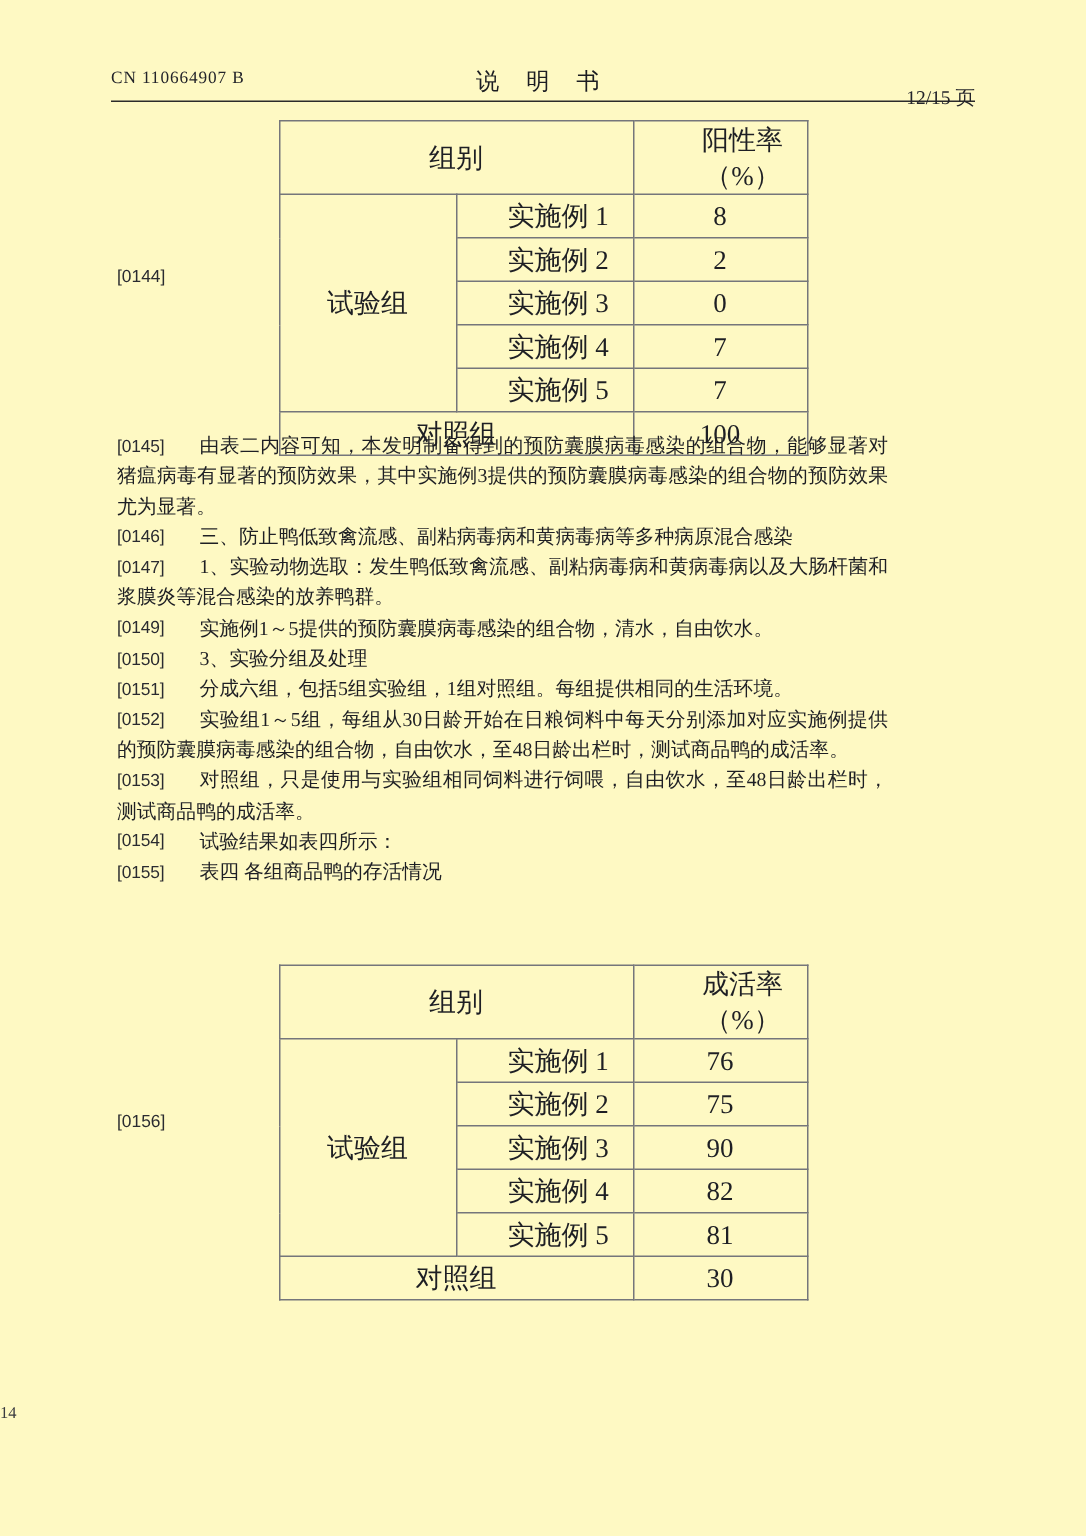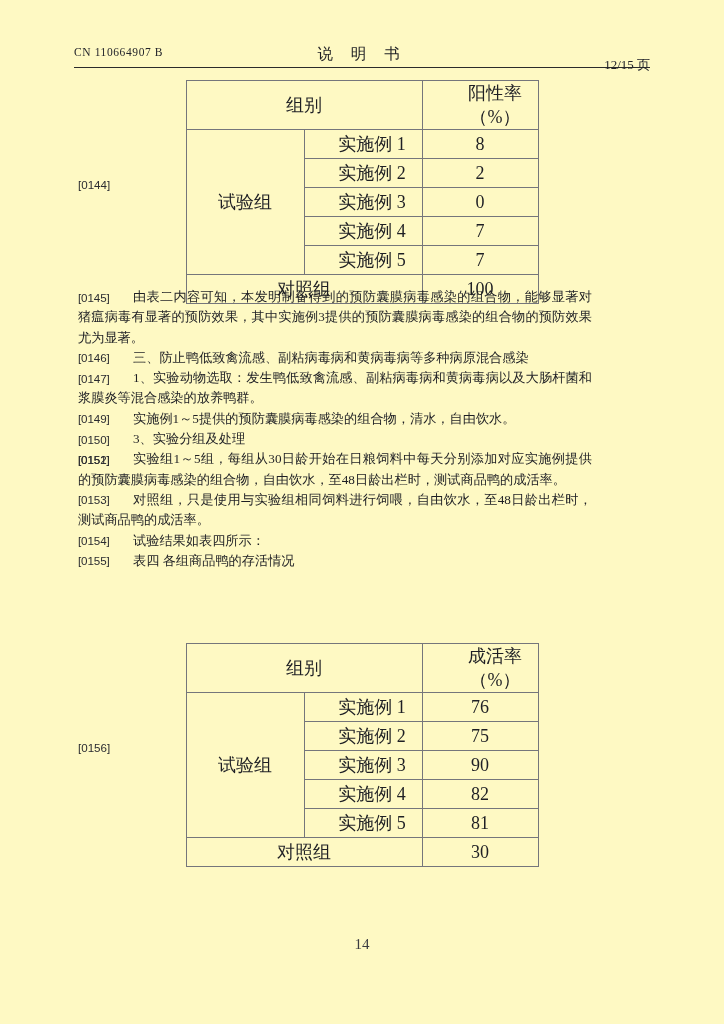--- a/index.html
+++ b/index.html
@@ -130,22 +130,21 @@
   table.data td.wide {
     
   }
 
   
   .pagenum {
     position: absolute;
     left: 0;
     right: 0;
     top: 936px;
-    text-align: center;
-    font-size: 15px;
+    font-size: 11px;
     color: #3a3b40;
   }
 </style>
 </head>
 <body>
 
 <div class="page">
 
   <div class="header">
     <div class="header-left">CN 110664907 B</div>
@@ -213,20 +212,21 @@
       <span>实施例1～5提供的预防囊膜病毒感染的组合物，清水，自由饮水。</span>
     </p>
 
     <p class="p">
       <span class="tagabs">[0150]</span>
       <span>3、实验分组及处理</span>
     </p>
 
     <p class="p">
       <span class="tagabs">[0151]</span>
+      <span>分成六组，包括5组实验组，1组对照组。每组提供相同的生活环境。</span>
     </p>
 
     <p class="p">
       <span class="tagabs">[0152]</span>
       <span>实验组1～5组，每组从30日龄开始在日粮饲料中每天分别添加对应实施例提供的预防囊膜病毒感染的组合物，自由饮水，至48日龄出栏时，测试商品鸭的成活率。</span>
     </p>
 
     <p class="p">
       <span class="tagabs">[0153]</span>
       <span>对照组，只是使用与实验组相同饲料进行饲喂，自由饮水，至48日龄出栏时，测试商品鸭的成活率。</span>

